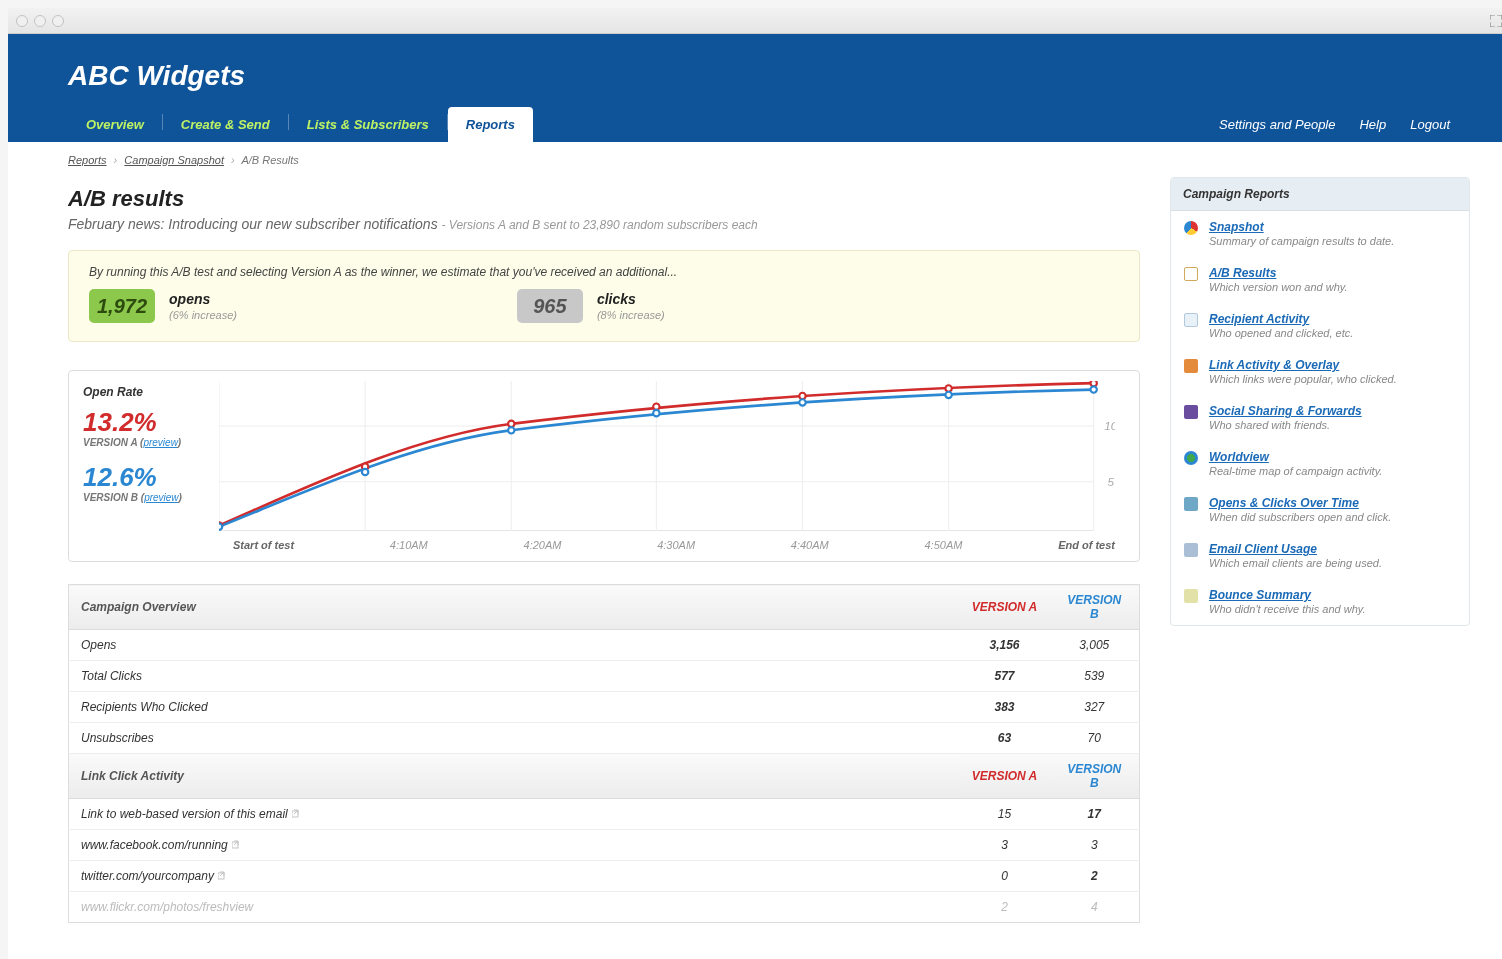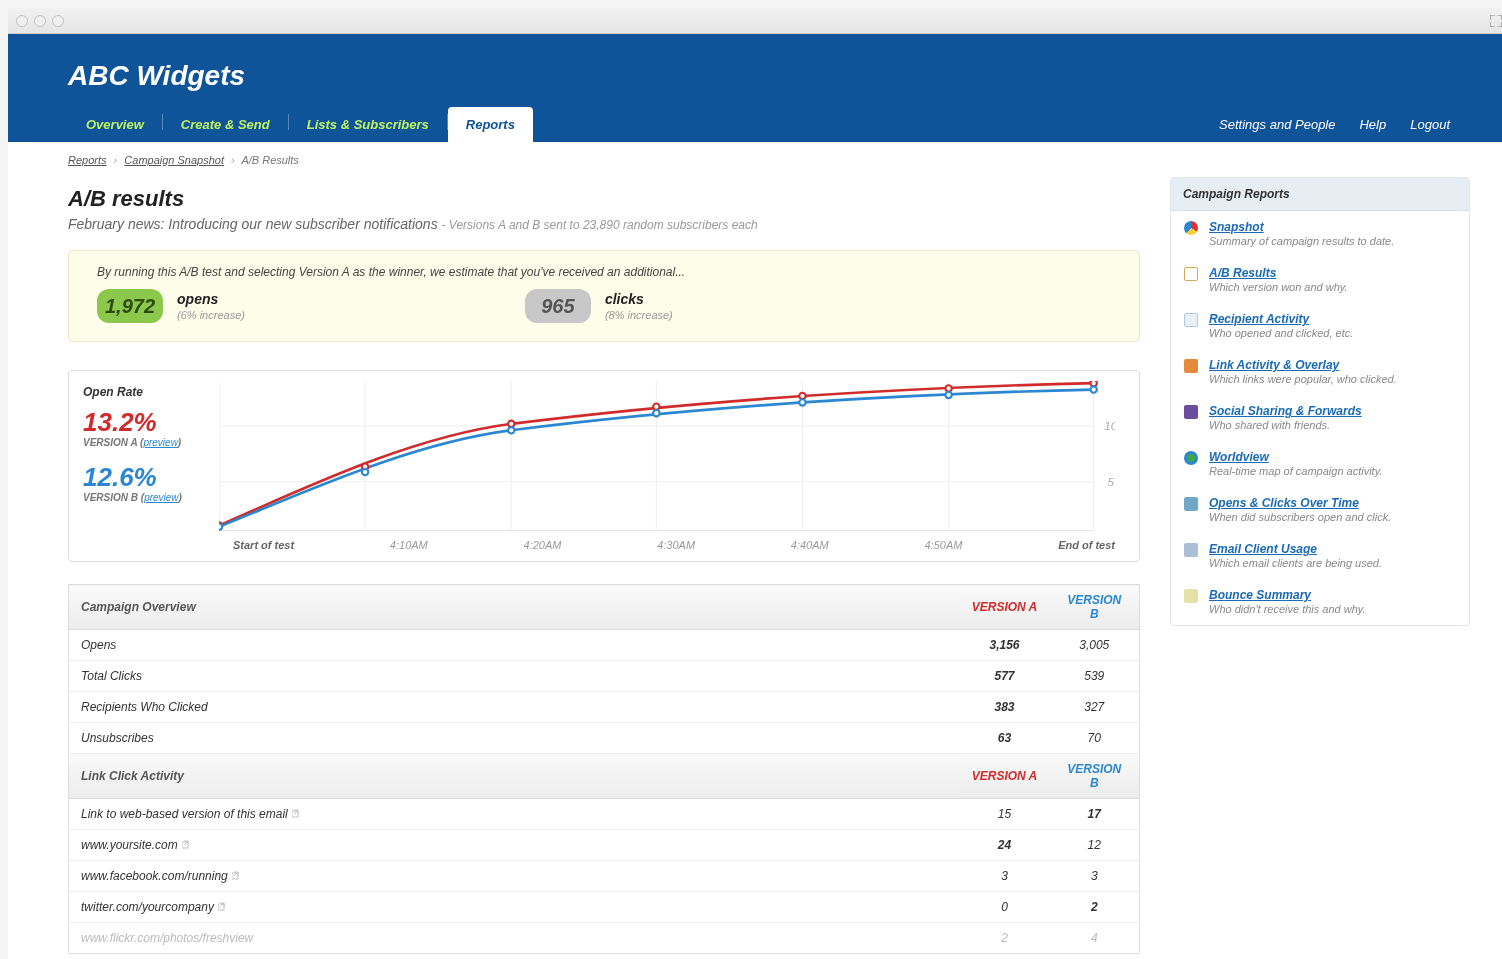--- a/index.html
+++ b/index.html
@@ -23,25 +23,25 @@
   .content-wrap { flex:1; display:flex; padding: 0 40px 0 60px; overflow:hidden; }
   .content-main { flex:1; padding-right:30px; overflow-y:auto; }
   .breadcrumb { font-size:11px; color:#777; padding:12px 0 20px 0;}
   .breadcrumb a { color:#555; text-decoration:underline; cursor:pointer;}
   .breadcrumb .sep { margin:0 4px; color:#aaa;}
 
   h1.page-title { font-size:22px; font-weight:bold; color:#222; margin-bottom:4px;}
   .subtitle { font-size:14px; color:#666; margin-bottom:18px;}
   .subtitle .note { font-size:12px; color:#999; }
 
-  .summary-box { background:#fdfde9; border:1px solid #eee8c8; border-radius:4px; padding:14px 28px 18px;}
+  .summary-box { background:#fdfde9; border:1px solid #eee8c8; border-radius:4px; padding:14px 20px 18px;}
   .summary-box p { font-size:12px; color:#444; margin-bottom:10px;}
   .summary-stats { display:flex; gap: 280px;}
   .stat { display:flex; align-items:center; gap:14px;}
-  .stat .badge { display:inline-flex; align-items:center; justify-content:center; min-width:66px; height:34px; border-radius:12px; font-size:20px; font-weight:bold; color:#333; padding:0 8px;}
+  .stat .badge { display:inline-flex; align-items:center; justify-content:center; min-width:66px; height:34px; border-radius:5px; font-size:20px; font-weight:bold; color:#333; padding:0 8px;}
   .badge.green { background:#8cc84b; color:#2d4a0f; }
   .badge.grey { background:#c8c8c8; color:#555; }
   .stat .stat-text b { font-size:14px; display:block; color:#222;}
   .stat .stat-text span { font-size:11px; color:#999;}
 
   .chart-card { border:1px solid #ddd; border-radius:4px; margin-top:28px; overflow:hidden; }
   .chart-body { display:flex; }
   .legend-col { width:150px; padding:14px 0 14px 14px; }
   .legend-col .legend-title { font-size:12px; font-weight:bold; color:#333; margin-bottom:10px;}
   .pct { font-size:26px; font-weight:bold; line-height:1;}
@@ -260,28 +260,20 @@
         <tbody>
           <tr>
               <td><span>Link to web-based version of this email</span><svg class="ext-icon" viewBox="0 0 10 10">
                   <path d="M2 2h4M6 2v4M6 2L2 6" stroke="#888" fill="none"></path>
                   <rect x="0" y="3" width="6" height="6" stroke="#888" fill="none"></rect>
                 </svg></td>
               <td class="num">15</td>
               <td class="num bold">17</td>
             </tr>
           <tr>
-              <td><span>www.yoursite.com</span><svg class="ext-icon" viewBox="0 0 10 10">
-                  <path d="M2 2h4M6 2v4M6 2L2 6" stroke="#888" fill="none"></path>
-                  <rect x="0" y="3" width="6" height="6" stroke="#888" fill="none"></rect>
-                </svg></td>
-              <td class="num bold">24</td>
-              <td class="num">12</td>
-            </tr>
-          <tr>
               <td><span>www.facebook.com/running</span><svg class="ext-icon" viewBox="0 0 10 10">
                   <path d="M2 2h4M6 2v4M6 2L2 6" stroke="#888" fill="none"></path>
                   <rect x="0" y="3" width="6" height="6" stroke="#888" fill="none"></rect>
                 </svg></td>
               <td class="num">3</td>
               <td class="num">3</td>
             </tr>
           <tr>
               <td><span>twitter.com/yourcompany</span><svg class="ext-icon" viewBox="0 0 10 10">
                   <path d="M2 2h4M6 2v4M6 2L2 6" stroke="#888" fill="none"></path>

